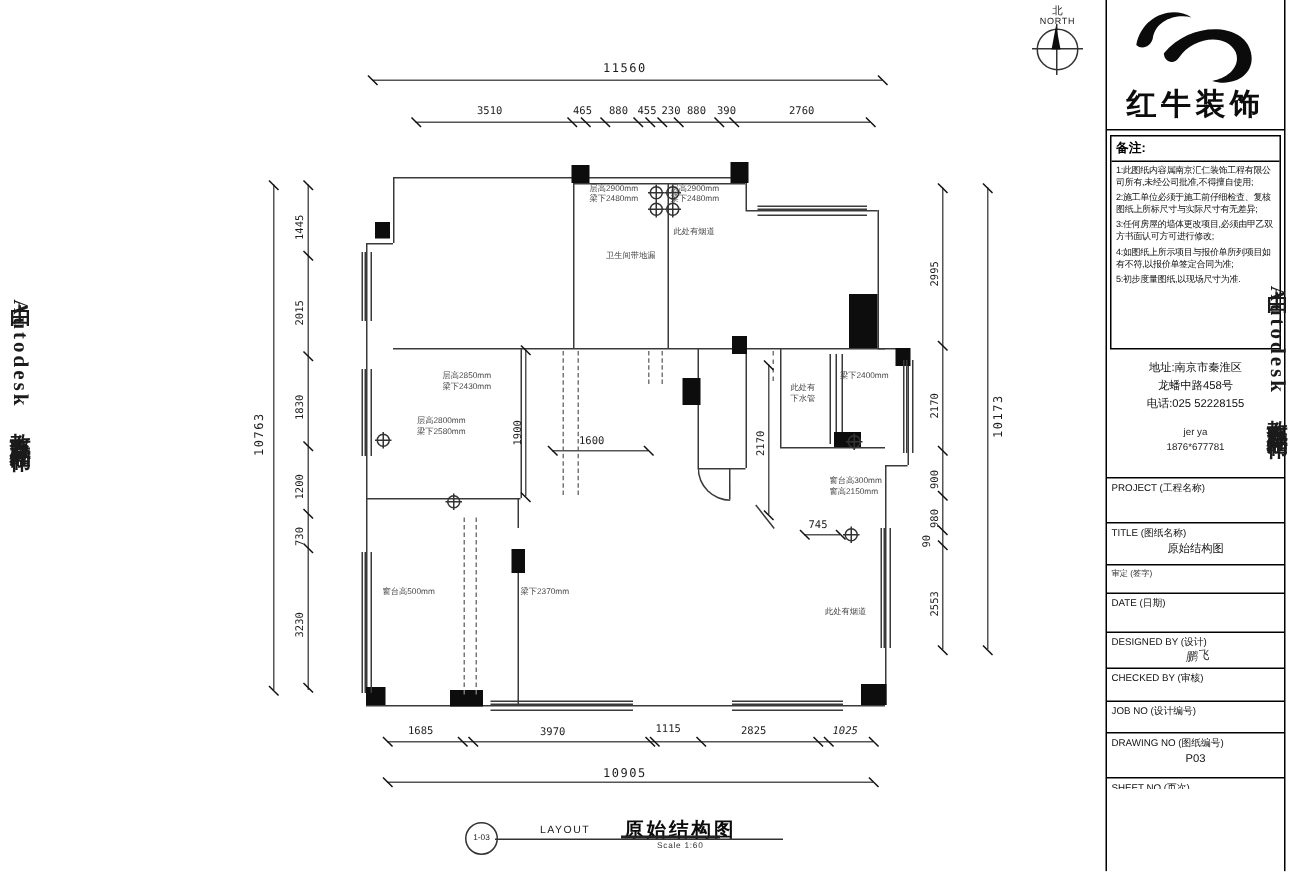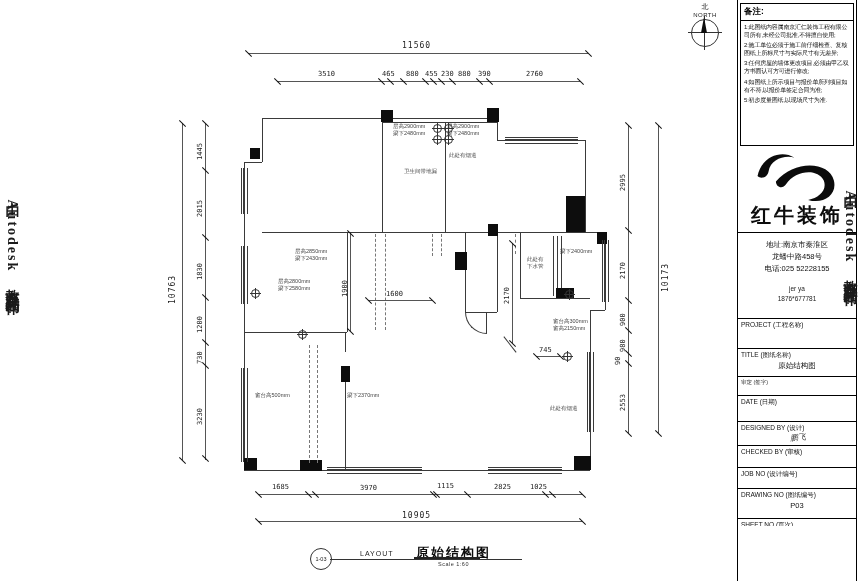--- a/index.html
+++ b/index.html
@@ -213,21 +213,21 @@
       <div class="tick" style="left: 429px; top: 494px;"></div>
       <div class="tick" style="left: 432px; top: 494px;"></div>
       <div class="tick" style="left: 463px; top: 494px;"></div>
       <div class="tick" style="left: 541px; top: 494px;"></div>
       <div class="tick" style="left: 548px; top: 494px;"></div>
       <div class="tick" style="left: 578px; top: 494px;"></div>
       <div class="dlab" style="left: 272px; top: 483px;">1685</div>
       <div class="dlab" style="left: 360px; top: 484px;">3970</div>
       <div class="dlab" style="left: 437px; top: 482px;">1115</div>
       <div class="dlab" style="left: 494px; top: 483px;">2825</div>
-      <div class="dlab" style="left: 530px; top: 483px;">1025</div>
+      <div class="dlab" style="left: 555px; top: 483px; font-style: italic;">1025</div>
       <div class="hl dimline" style="left: 258px; top: 521px; width: 324px;"></div>
       <div class="tick" style="left: 254px; top: 521px;"></div>
       <div class="tick" style="left: 578px; top: 521px;"></div>
       <div class="dlab big" style="left: 402px; top: 511px;">10905</div>
       <div class="vl dimline" style="left: 350px; top: 233px; height: 98px;"></div>
       <div class="tick" style="left: 346px; top: 233px;"></div>
       <div class="tick" style="left: 346px; top: 331px;"></div>
       <div class="dlab rot" style="left: 341px; top: 297px;">1900</div>
       <div class="hl dimline" style="left: 368px; top: 300px; width: 64px;"></div>
       <div class="tick" style="left: 364px; top: 300px;"></div>
@@ -287,35 +287,35 @@
       <div class="cc" style="left: 444px; top: 124px;"></div>
       <div class="cc" style="left: 433px; top: 135px;"></div>
       <div class="cc" style="left: 444px; top: 135px;"></div>
       <div class="cc" style="left: 251px; top: 289px;"></div>
       <div class="cc" style="left: 298px; top: 330px;"></div>
       <div class="cc" style="left: 565px; top: 290px;"></div>
       <div class="cc" style="left: 563px; top: 352px;"></div>
     </div>
 
   <div id="panel">
+    <div id="brand">
+      <svg width="92" height="56" viewBox="0 0 100 60">
+        <path fill="#0b0b0b" d="M6,30 C10,9 32,1 46,10 C35,7 20,12 18,25 C17,31 10,34 6,30 Z"></path>
+        <path fill="#0b0b0b" d="M26,36 C46,12 84,14 89,35 C93,51 77,61 61,56 C73,54 82,45 78,35 C71,21 47,24 37,39 C33,45 26,42 26,36 Z"></path>
+      </svg>
+      <div class="bname">红牛装饰</div>
+    </div>
+
     <div id="notes">
       <div class="nt">备注:</div>
       <div class="ni">1:此图纸内容属南京汇仁装饰工程有限公司所有,未经公司批准,不得擅自使用;</div>
       <div class="ni">2:施工单位必须于施工前仔细检查、复核图纸上所标尺寸与实际尺寸有无差异;</div>
       <div class="ni">3:任何房屋的墙体更改项目,必须由甲乙双方书面认可方可进行修改;</div>
       <div class="ni">4:如图纸上所示项目与报价单所列项目如有不符,以报价单签定合同为准;</div>
       <div class="ni">5:初步度量图纸,以现场尺寸为准.</div>
-    </div>
-
-    <div id="brand">
-      <svg width="92" height="56" viewBox="0 0 100 60">
-        <path fill="#0b0b0b" d="M6,30 C10,9 32,1 46,10 C35,7 20,12 18,25 C17,31 10,34 6,30 Z"></path>
-        <path fill="#0b0b0b" d="M26,36 C46,12 84,14 89,35 C93,51 77,61 61,56 C73,54 82,45 78,35 C71,21 47,24 37,39 C33,45 26,42 26,36 Z"></path>
-      </svg>
-      <div class="bname">红牛装饰</div>
     </div>
 
     <div id="addr">
       <div class="al">地址:南京市秦淮区</div>
       <div class="al">龙蟠中路458号</div>
       <div class="al">电话:025 52228155</div>
       <div class="ct">
         <div>jer ya</div>
         <div>1876*677781</div>
       </div>

